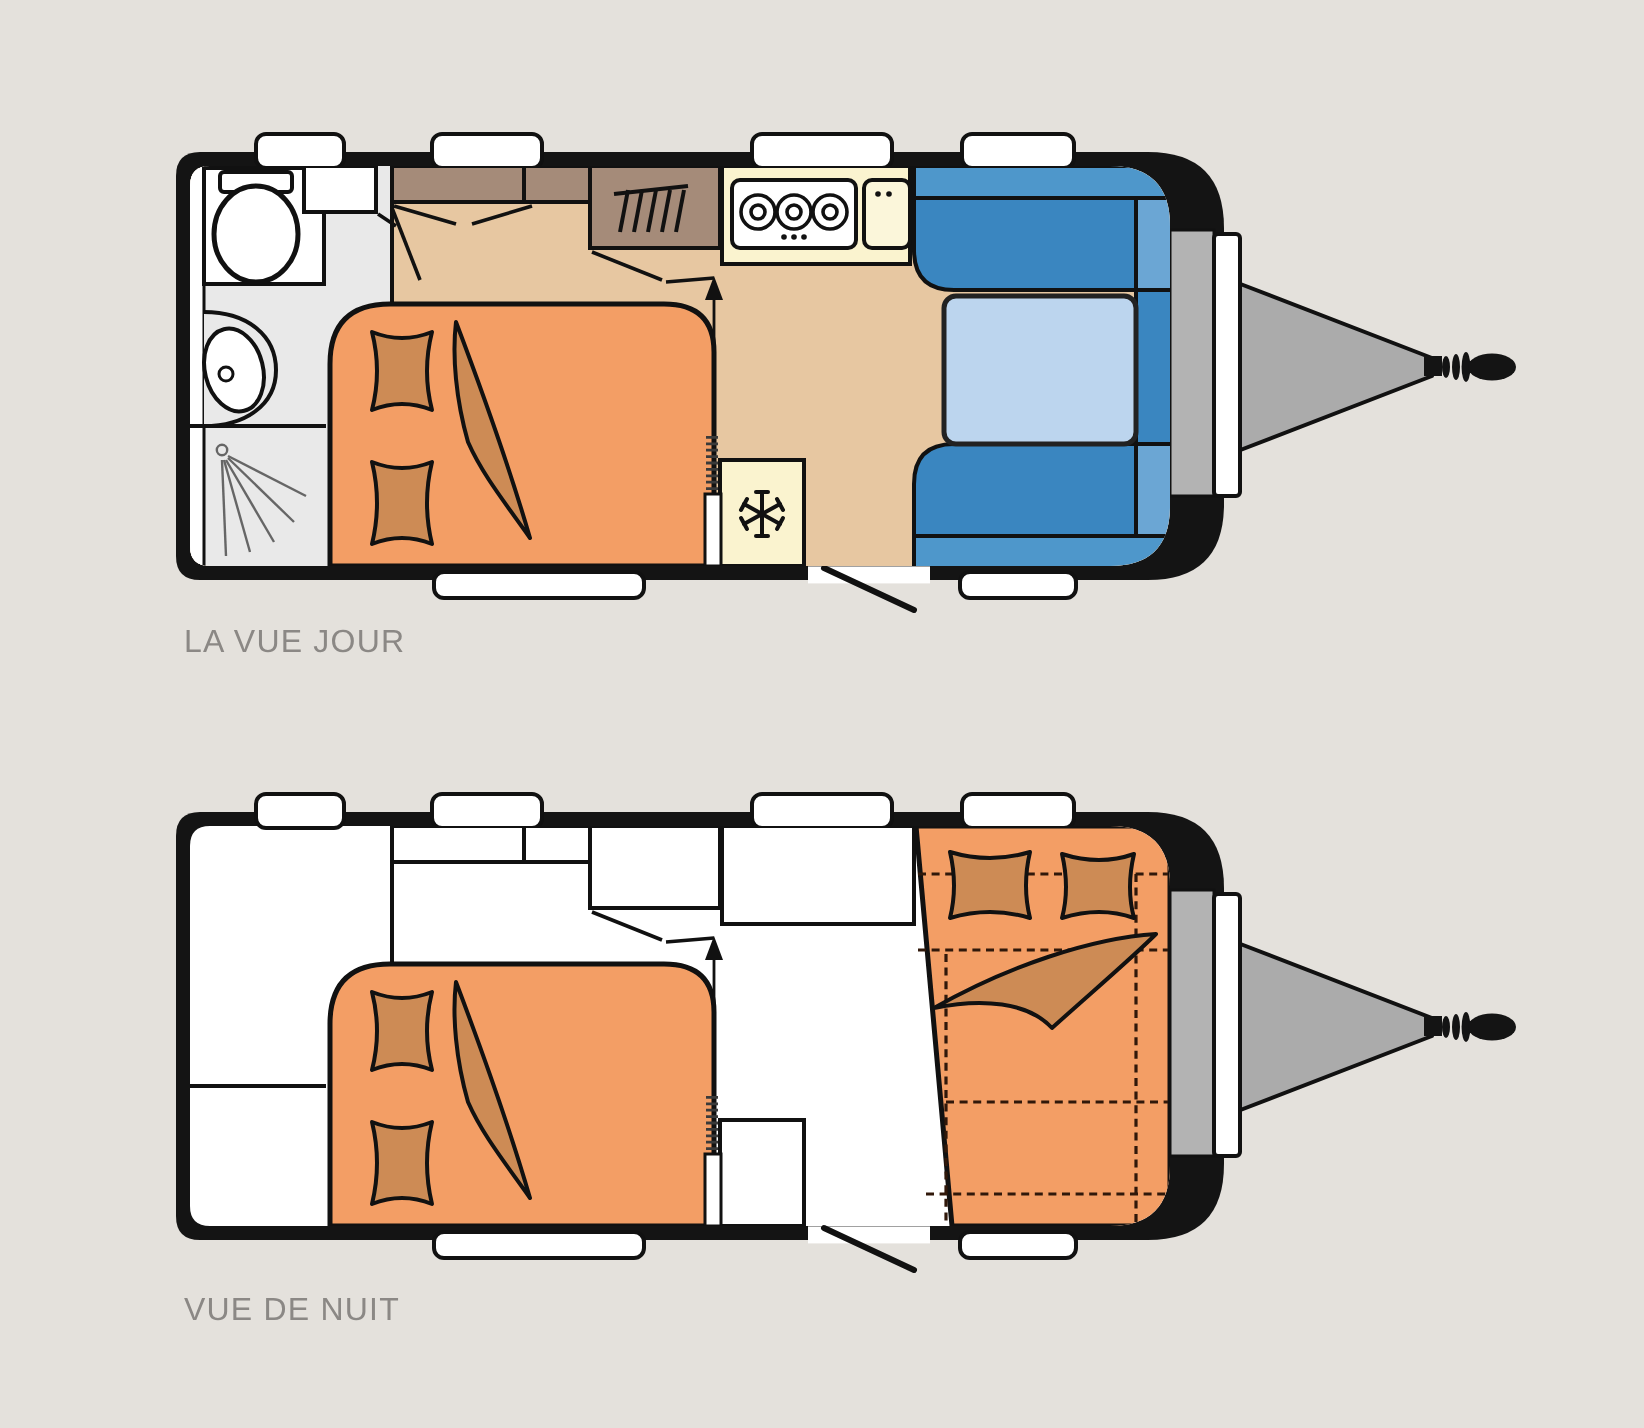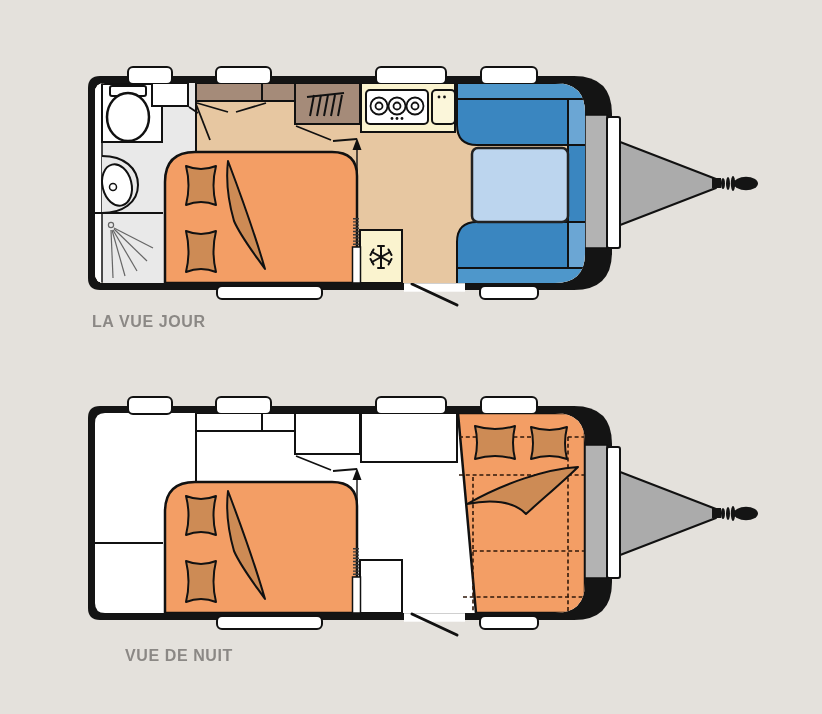--- a/index.html
+++ b/index.html
@@ -8,26 +8,26 @@
     width:822px;height:714px;
     background:var(--c-bg,#e4e1dc);
     font-family:"Liberation Sans", sans-serif;
     overflow:hidden;
   }
   #plan-svg{position:absolute;left:0;top:0;}
   .caption{
     position:absolute;
     left:92px;
     font-size:16px;
-    font-weight:bold;
+    font-weight:normal;
     letter-spacing:0.6px;
     color:var(--c-caption,#8b8885);
   }
   #caption-day{top:313px;}
-  #caption-night{top:647px;margin-left:33px;}
+  #caption-night{top:647px;}
 </style>
 </head>
 <body>
 
 <div id="stage">
 
 <svg id="plan-svg" width="822" height="714" viewBox="0 0 822 714">
   <defs>
     <clipPath id="cab">
       <path d="M 105,83 L 555,83 Q 585,83 585,113 L 585,253 Q 585,283 555,283 L 105,283 Q 95,283 95,273 L 95,93 Q 95,83 105,83 Z"></path>

